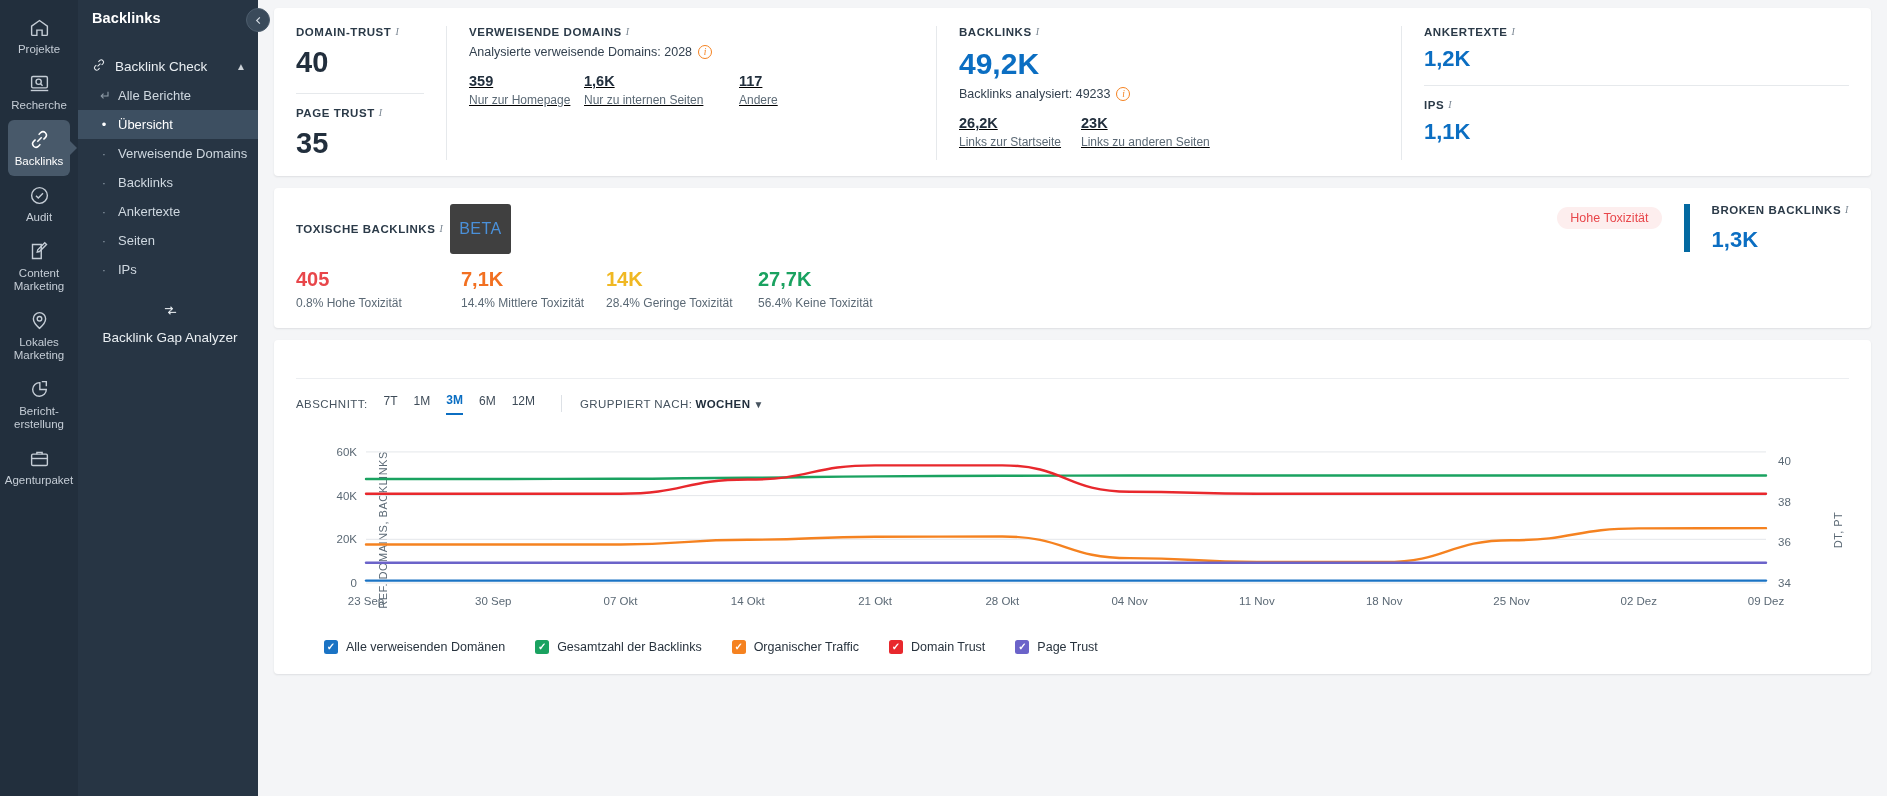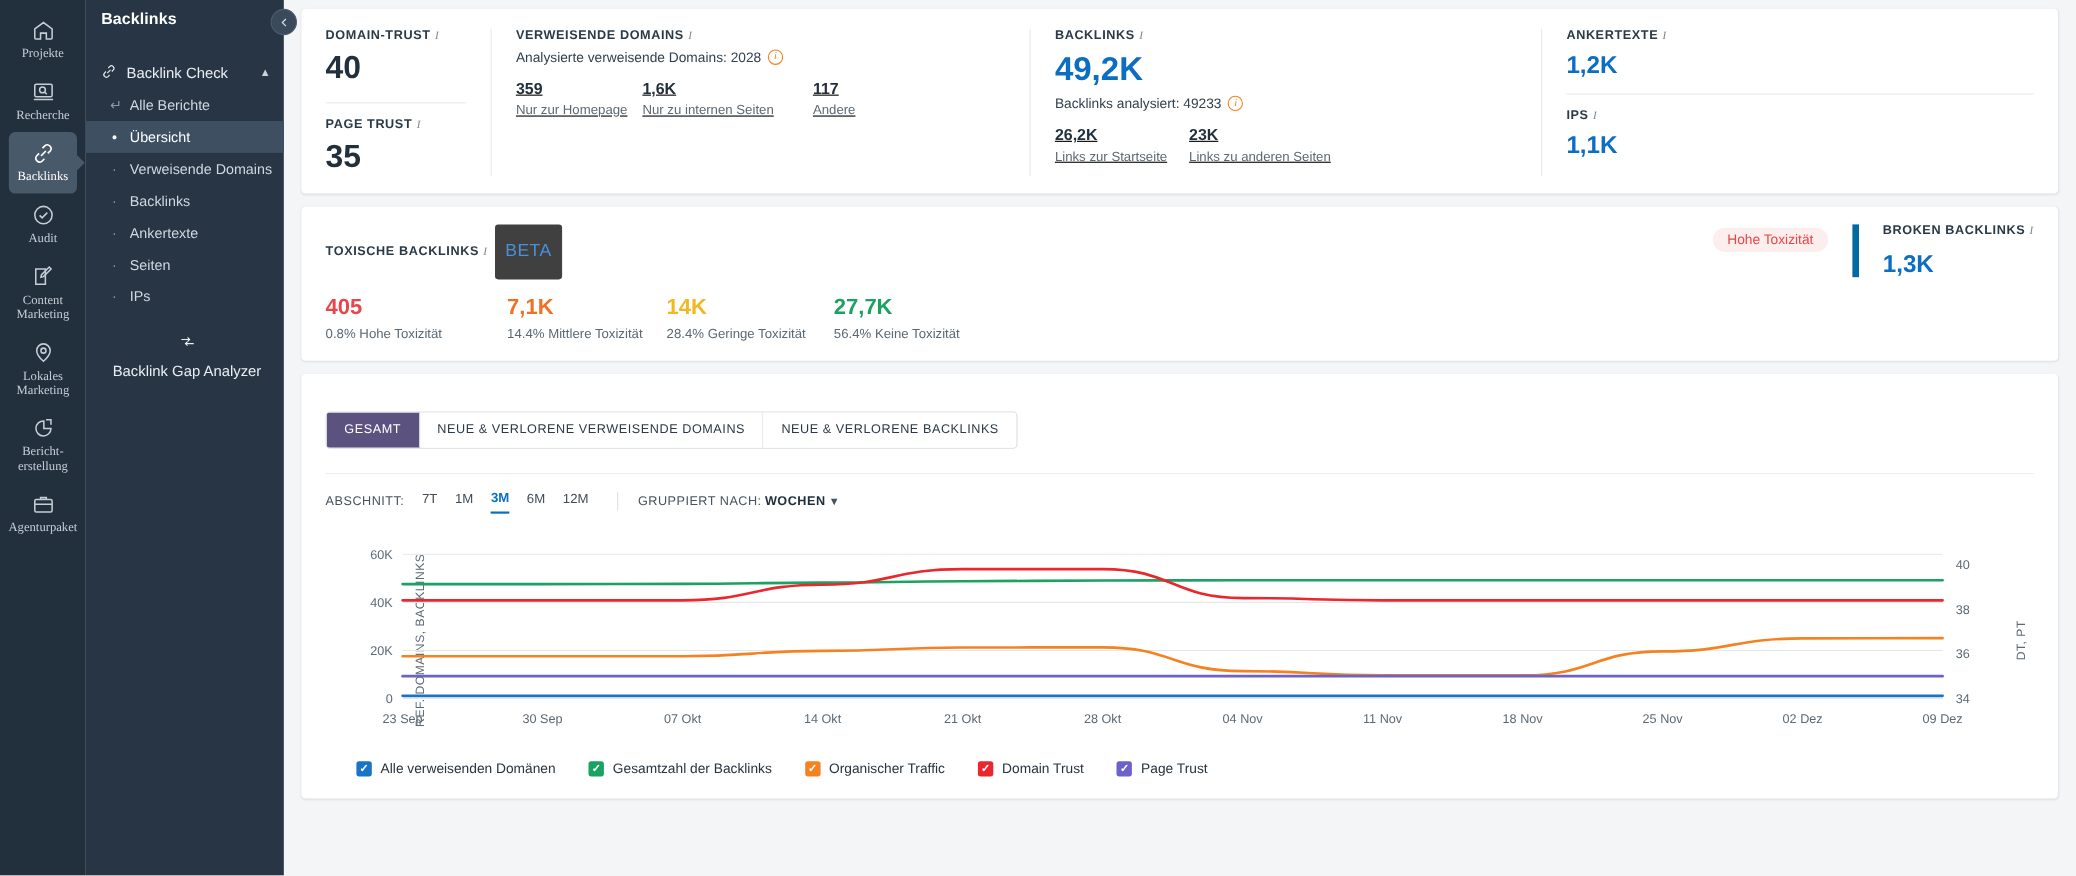--- a/index.html
+++ b/index.html
@@ -22,21 +22,20 @@
   .rail-item {
     display: flex; flex-direction: column; align-items: center; justify-content: flex-start;
     gap: 5px;
     padding: 9px 2px 8px;
     color: #c5cdd6;
     font-size: 11.5px;
     line-height: 13px;
     text-align: center;
     cursor: pointer;
     position: relative;
-    font-family: Liberation Serif, serif;
   }
   .rail-item .lbl { white-space: pre-line; }
   .rail-item.active {
     background: #48596a;
     border-radius: 6px;
     margin: 0 8px;
     color: #ffffff;
   }
   .rail-item.active::after {
     content: "";
@@ -109,21 +108,21 @@
   .kpi-card { display: flex; padding: 18px 0 16px 0; }
   .kpi-col { padding: 0 22px; }
   .kpi-col + .kpi-col { border-left: 1px solid #e6e9ec; }
   .kpi-col.c1 { flex: 0 0 172px; }
   .kpi-col.c2 { flex: 0 0 490px; }
   .kpi-col.c3 { flex: 1 1 auto; }
   .kpi-col.c4 { flex: 0 0 470px; }
   .kpi-label {
     font-size: 11.5px; letter-spacing: .55px; color: #2b3a48;
     font-weight: bold; text-transform: uppercase;
-    display: flex; align-items: flex-end; gap: 4px;
+    display: flex; align-items: flex-start; gap: 4px;
   }
   .info-i { font-style: italic; font-size: 10px; color: #7c8894; font-weight: normal;
             font-family: "Liberation Serif", serif; cursor: pointer; }
   .kpi-big { font-size: 29px; font-weight: bold; color: #222f3d; margin-top: 9px; line-height: 1.1; }
   .kpi-big.blue { color: #0b6ec2; font-size: 30px; }
   .kpi-sub {
     font-size: 12.5px; color: #33414f; margin-top: 7px;
     display: flex; align-items: center; gap: 6px;
   }
   .circ-i {
@@ -476,25 +475,20 @@
         <div class="kpi-label">
           <span>BROKEN BACKLINKS</span>
           <span class="info-i">i</span>
         </div>
         <div class="kpi-big blue" style="font-size:22px;margin-top:12px">1,3K</div>
       </div>
     </section>
 
     <section class="card dyn-card">
 
-      <div class="tabs">
-        <div class="tab active">GESAMT</div>
-        <div class="tab">NEUE &amp; VERLORENE VERWEISENDE DOMAINS</div>
-        <div class="tab">NEUE &amp; VERLORENE BACKLINKS</div>
-      </div>
 
       <div class="period-bar">
         <span class="lab">ABSCHNITT:</span>
         <span class="period">7T</span>
         <span class="period">1M</span>
         <span class="period active">3M</span>
         <span class="period">6M</span>
         <span class="period">12M</span>
         <span class="vsep"></span>
         <span class="grouped">

